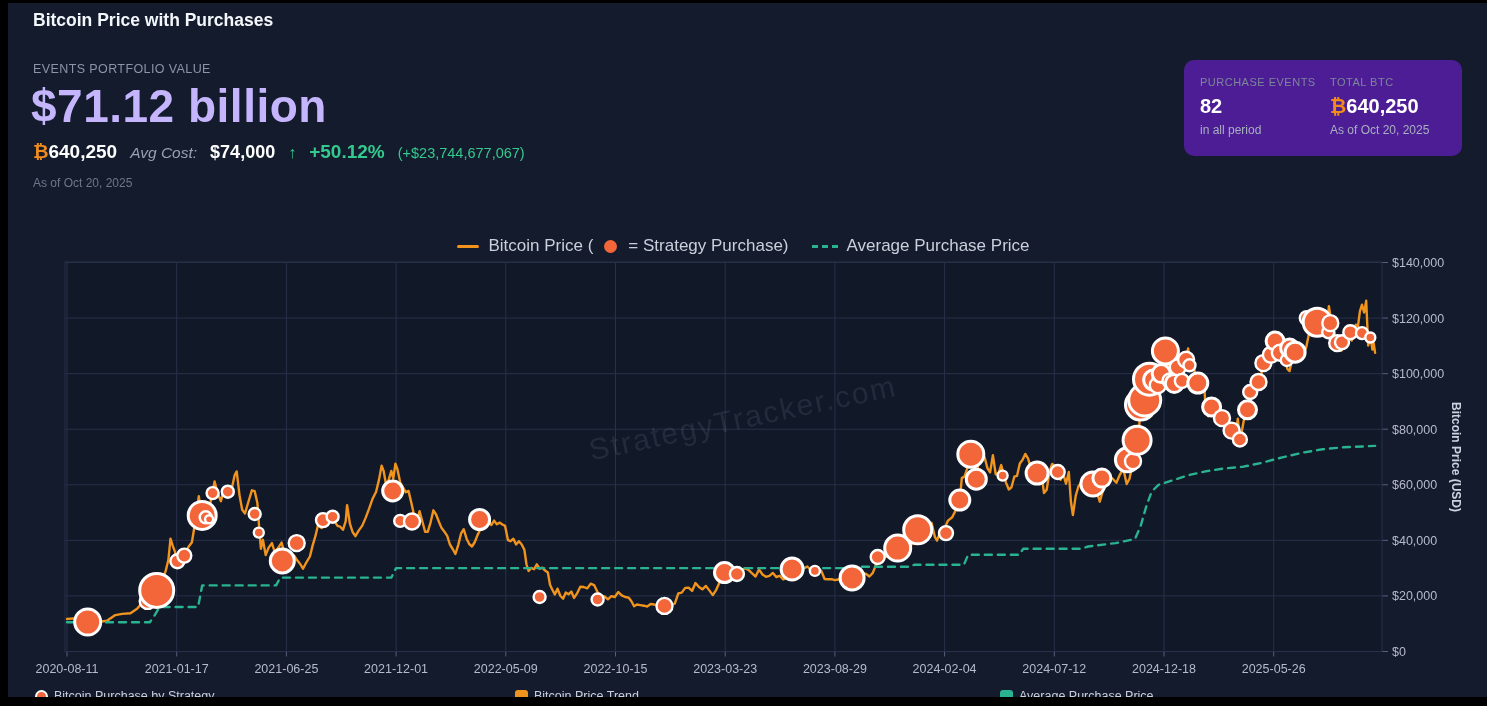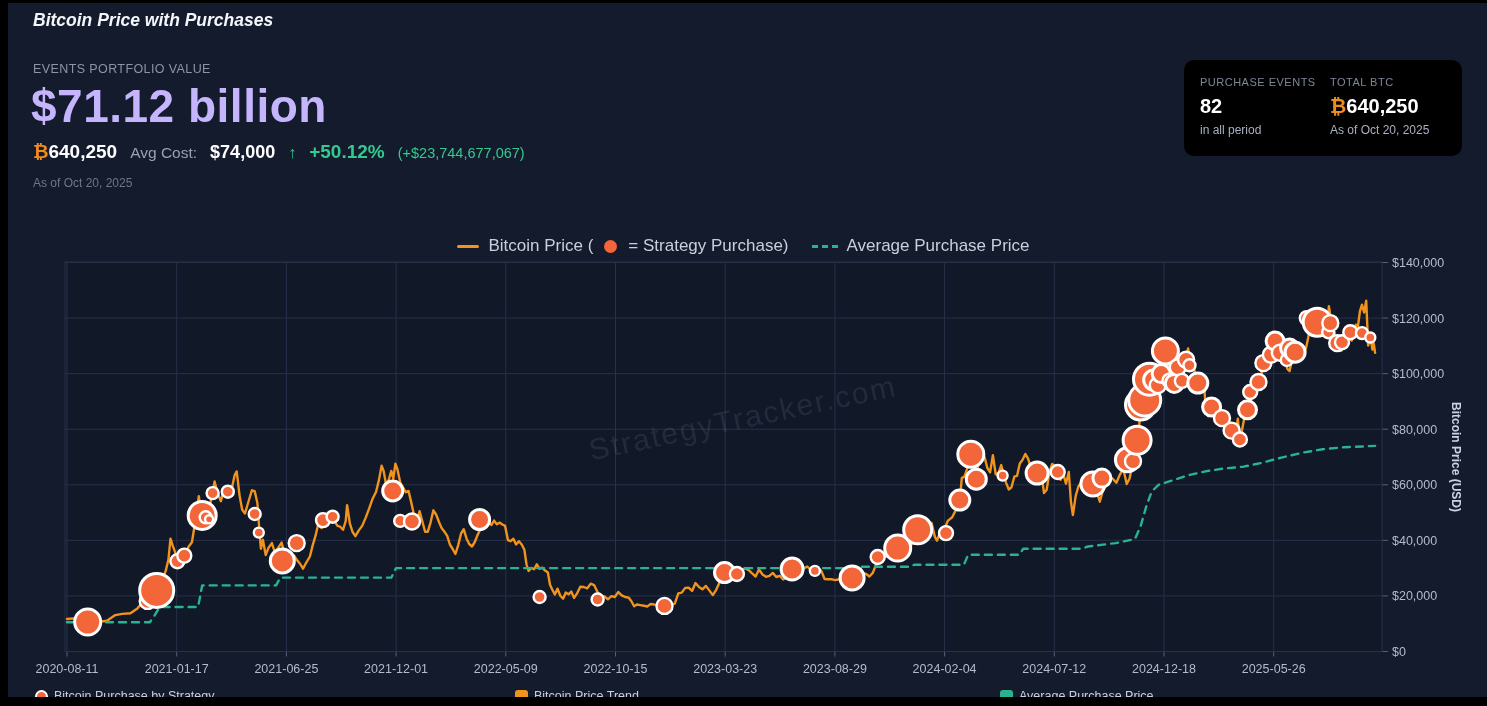--- a/index.html
+++ b/index.html
@@ -2,34 +2,34 @@
 <html><head>
 <meta charset="utf-8">
 <style>
   html,body{margin:0;padding:0;background:#141b2c;width:1487px;height:706px;overflow:hidden;
     font-family:"Liberation Sans",sans-serif;position:relative;}
   .abs{position:absolute;}
   .edge{background:#000;z-index:60;}
   #edge-left{left:0;top:0;width:8px;height:706px;}
   #edge-top{left:0;top:0;width:1487px;height:3px;}
   #edge-bottom{left:0;top:697px;width:1487px;height:9px;}
-  #page-title{left:33px;top:10px;font-size:17.5px;font-weight:bold;color:#f3f6fa;font-style:italic;}
+  #page-title{left:33px;top:10px;font-size:17.5px;font-weight:bold;color:#f3f6fa;}
   #pv-label{left:33px;top:62px;font-size:12.5px;color:#8b94a8;letter-spacing:.4px;}
   #pv-value{left:31px;top:79px;font-size:46px;font-weight:bold;color:#c4b5fd;letter-spacing:.5px;}
   #stats-row{left:33px;top:141px;display:flex;align-items:baseline;gap:13px;white-space:nowrap;}
   .btc-sym{color:#f08c1e;font-weight:bold;}
   #stat-btc{font-size:19px;font-weight:bold;color:#fff;}
-  #stat-avg-label{font-size:15.5px;color:#98a0b2;}
+  #stat-avg-label{font-size:15.5px;color:#98a0b2;font-style:italic;}
   #stat-avg-val{font-size:18px;font-weight:bold;color:#fff;text-align:right;}
   .green{color:#34c98e;}
   #stat-arrow{font-size:16px;}
   #stat-pct{font-size:19px;font-weight:bold;}
   #stat-abs{font-size:14.5px;}
   #pv-asof{left:33px;top:176px;font-size:12px;color:#6e7789;}
-  #summary-card{left:1184px;top:60px;width:278px;height:96px;background:#000000;border-radius:10px;
+  #summary-card{left:1184px;top:60px;width:278px;height:96px;background:#4c1d95;border-radius:10px;
     display:flex;padding:16px 0 0 16px;box-sizing:border-box;gap:0;}
   .card-col1{width:130px;}
   .card-label{font-size:11px;color:#7e8798;letter-spacing:.5px;margin-bottom:7px;}
   .card-value{font-size:20px;font-weight:bold;color:#fff;margin-bottom:5px;}
   .card-sub{font-size:12px;color:#a9b0bf;}
   #chart-svg{left:0;top:0;z-index:10;}
   #legend-top{left:0;top:236px;width:1487px;display:flex;justify-content:center;align-items:center;
     gap:9px;font-size:17px;color:#c9cfdb;z-index:20;}
   .lg-line{display:inline-block;width:22px;height:3px;background:#f0941e;border-radius:2px;}
   .lg-dot{display:inline-block;width:13px;height:13px;border-radius:50%;background:#f2663a;margin:0 2px;vertical-align:-2px;}

